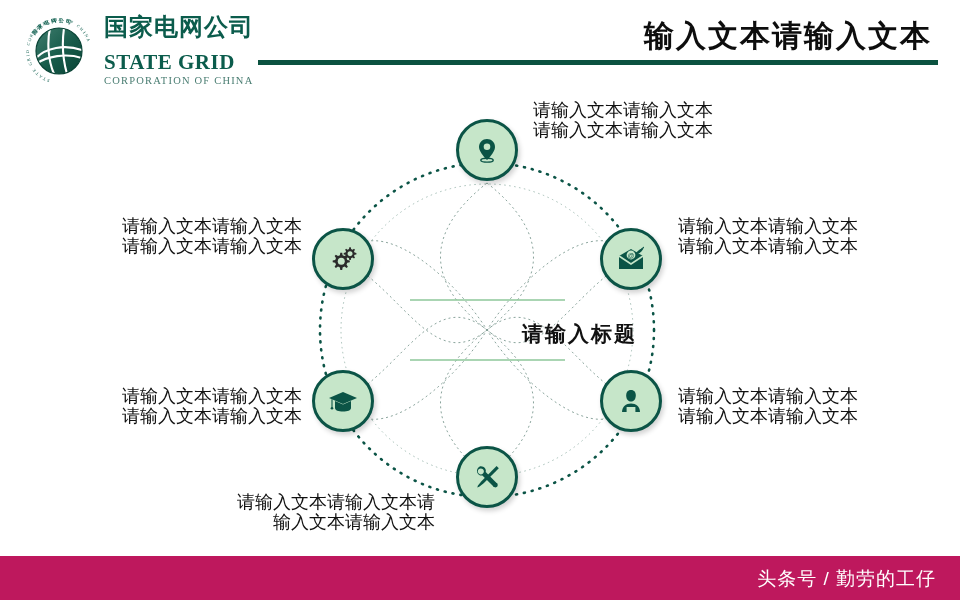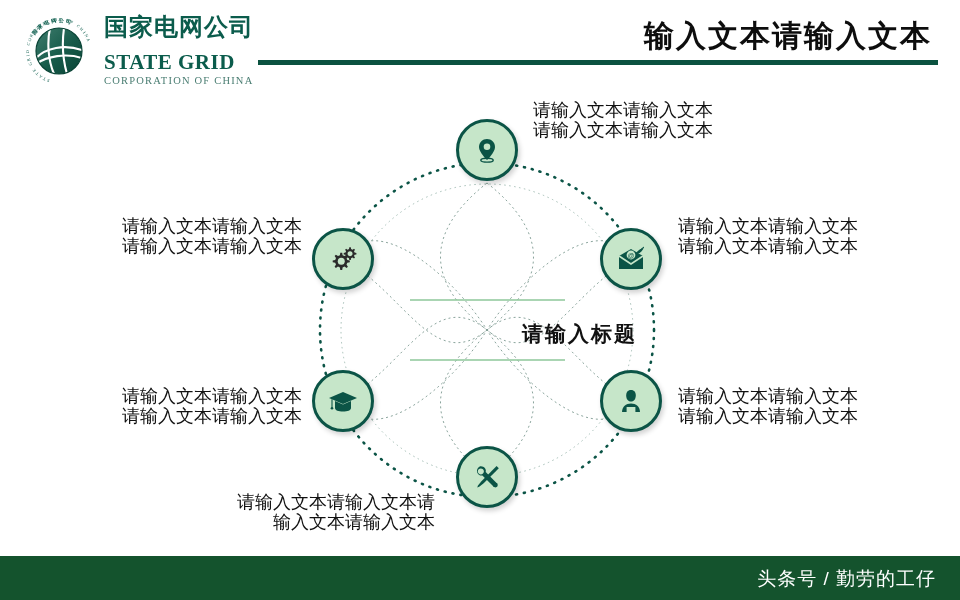--- a/index.html
+++ b/index.html
@@ -88,21 +88,21 @@
     background: #0b5240;
   }
 
   
   #footer-bar {
     position: absolute;
     left: 0;
     bottom: 0;
     width: 960px;
     height: 44px;
-    background: #14532d;
+    background: #be185d;
   }
   #footer-text {
     position: absolute;
     right: 24px;
     top: 10px;
     color: #ffffff;
     font-size: 19px;
     letter-spacing: 1px;
     white-space: nowrap;
   }

